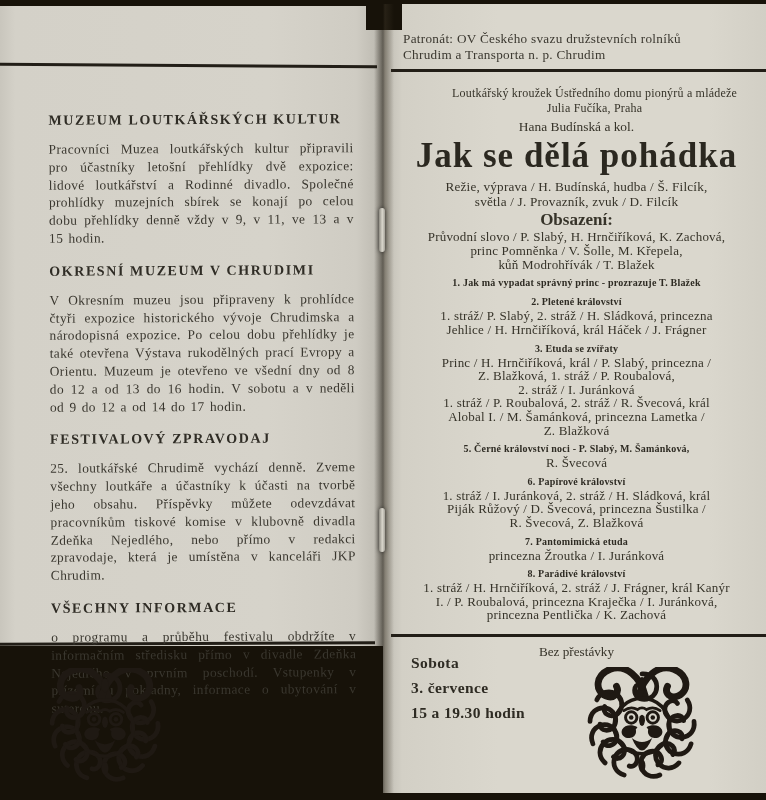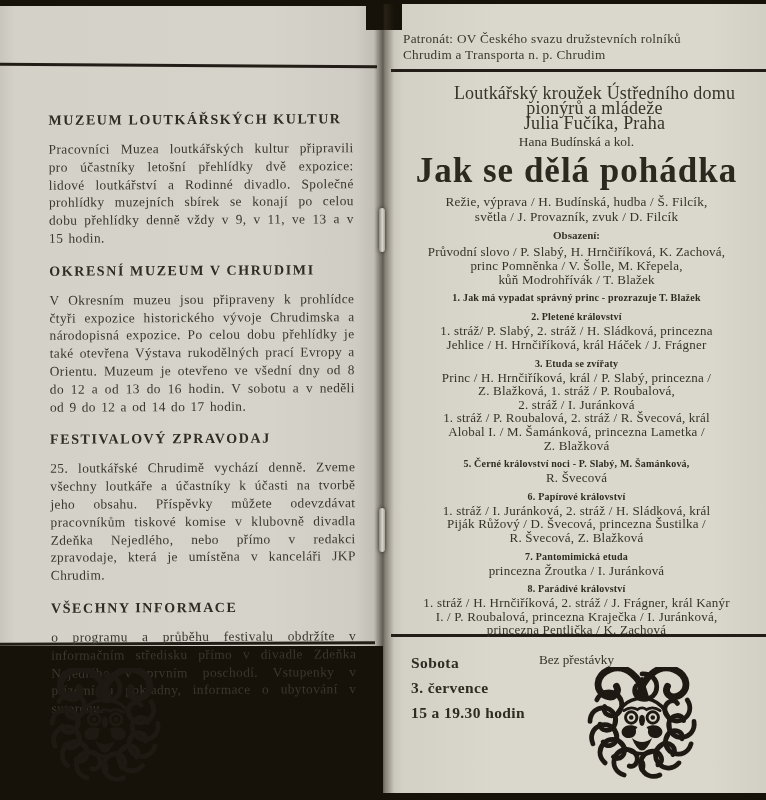--- a/index.html
+++ b/index.html
@@ -62,37 +62,37 @@
   
   .patronat{
     position:absolute;left:20px;right:8px;top:28px;
     font-size:13.2px;line-height:15.5px;color:#3a372f;letter-spacing:.3px;
   }
   .right-content{
     position:absolute;left:6px;right:2px;top:83px;text-align:center;
     color:#363329;
   }
   .line{font-size:13px;line-height:13.6px;letter-spacing:.2px;}
-  .ensemble .line{font-size:18px;line-height:15px;padding-left:36px;}
+  .ensemble .line{font-size:12px;line-height:15px;padding-left:36px;}
   .author{margin-top:4px;font-size:13.4px;line-height:14px;}
   .show-title{
     font-size:35px;line-height:40px;font-weight:700;letter-spacing:1px;
     color:#2b2820;margin:2px 0 3px;
   }
   .credits .line{font-size:13.2px;line-height:15px;}
-  .cast-heading{margin-top:3px;font-size:11px;font-weight:700;line-height:16px;}
+  .cast-heading{margin-top:3px;font-size:17px;font-weight:700;line-height:16px;}
   .cast-intro{margin-top:2px;}
   .cast-intro .line{line-height:13.8px;}
   .scene{margin-top:0;}
   .scene-title{
     margin-top:4px;font-size:10px;font-weight:700;line-height:15px;
     color:#2e2b23;letter-spacing:.2px;
   }
   .scene-lines .cast-line{font-size:13px;line-height:13.6px;letter-spacing:.2px;}
-  .no-interval{margin-top:15px;font-size:13.2px;line-height:15px;}
+  .no-interval{margin-top:22px;font-size:13.2px;line-height:15px;}
 
   .showtime{
     position:absolute;left:28px;top:652px;color:#2e2b23;
     font-size:15.5px;font-weight:700;letter-spacing:.4px;
   }
   .showtime div{margin-bottom:9px;line-height:16px;}
 
   
   .ornament{position:absolute;}
   .ornament.left-orn{left:44px;top:662px;width:122px;height:120px;}

